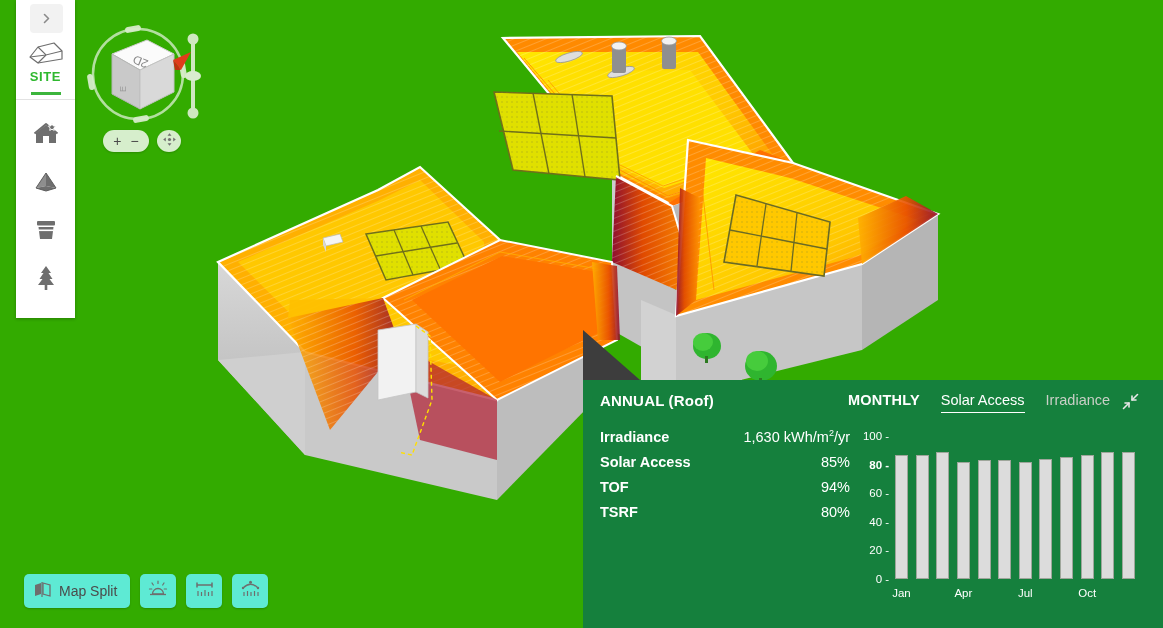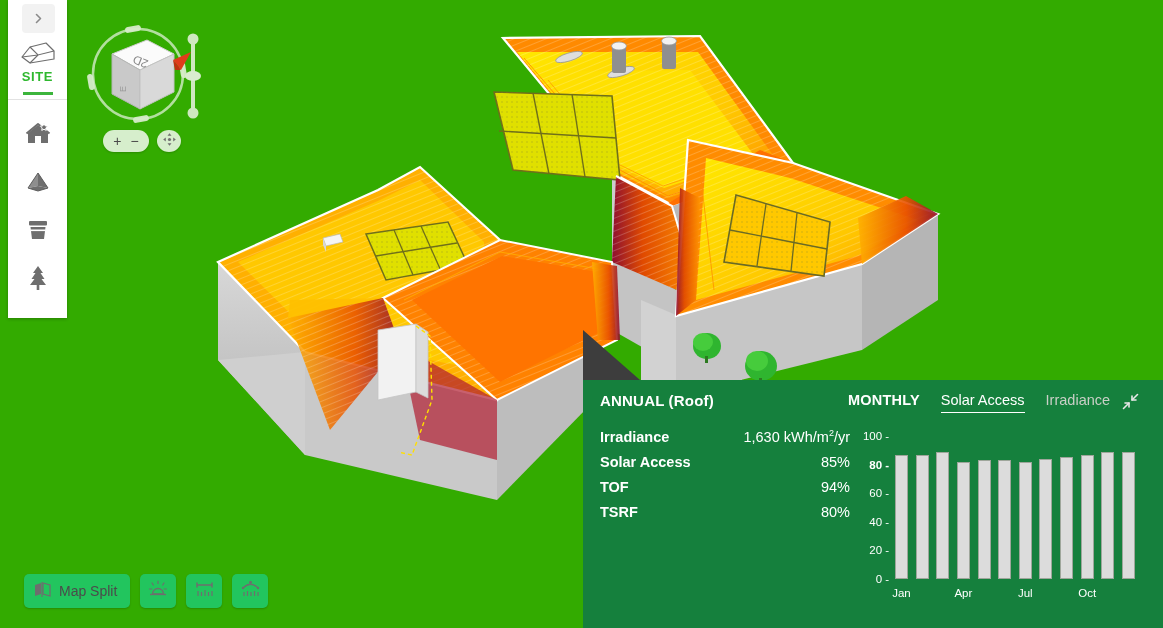--- a/index.html
+++ b/index.html
@@ -9,21 +9,21 @@
     font-family:"Liberation Sans", sans-serif;
     -webkit-font-smoothing:antialiased;
   }
 
   
   #viewport{position:absolute;inset:0;background:#33ab00;overflow:hidden;}
   #viewport svg{position:absolute;left:0;top:0;}
 
   
   #sidebar{
-    position:absolute;left:8px;top:0;width:59px;height:318px;
+    position:absolute;left:16px;top:0;width:59px;height:318px;
     background:#ffffff;z-index:40;
     box-shadow:0 1px 3px rgba(0,0,0,.25);
   }
   #expand-btn{
     position:absolute;left:14px;top:4px;width:33px;height:29px;
     background:#f2f2f2;border-radius:4px;display:flex;align-items:center;justify-content:center;
     cursor:pointer;
   }
   #expand-btn svg{display:block;}
   .site-tab{
@@ -52,21 +52,21 @@
     box-shadow:0 1px 2px rgba(0,0,0,.18);
   }
   #zoom-pill{width:46px;gap:9px;font-size:14px;color:#4a4a4a;}
   #pan-pill{width:24px;border-radius:50%;}
 
   
   #bottom-toolbar{
     position:absolute;left:24px;bottom:20px;display:flex;gap:10px;align-items:center;z-index:35;
   }
   .tool{
-    height:34px;background:#22c55e;border-radius:5px;display:flex;align-items:center;
+    height:34px;background:#5eead4;border-radius:5px;display:flex;align-items:center;
     justify-content:center;cursor:pointer;box-shadow:0 1px 2px rgba(0,0,0,.2);
     color:#4b4b4b;font-size:14px;
   }
   #tool-mapsplit{padding:0 13px 0 10px;gap:8px;}
   .tool-sq{width:36px;}
 
   
   #panel{
     position:absolute;left:583px;top:380px;width:580px;height:248px;
     background:#15803d;z-index:30;color:#fff;

